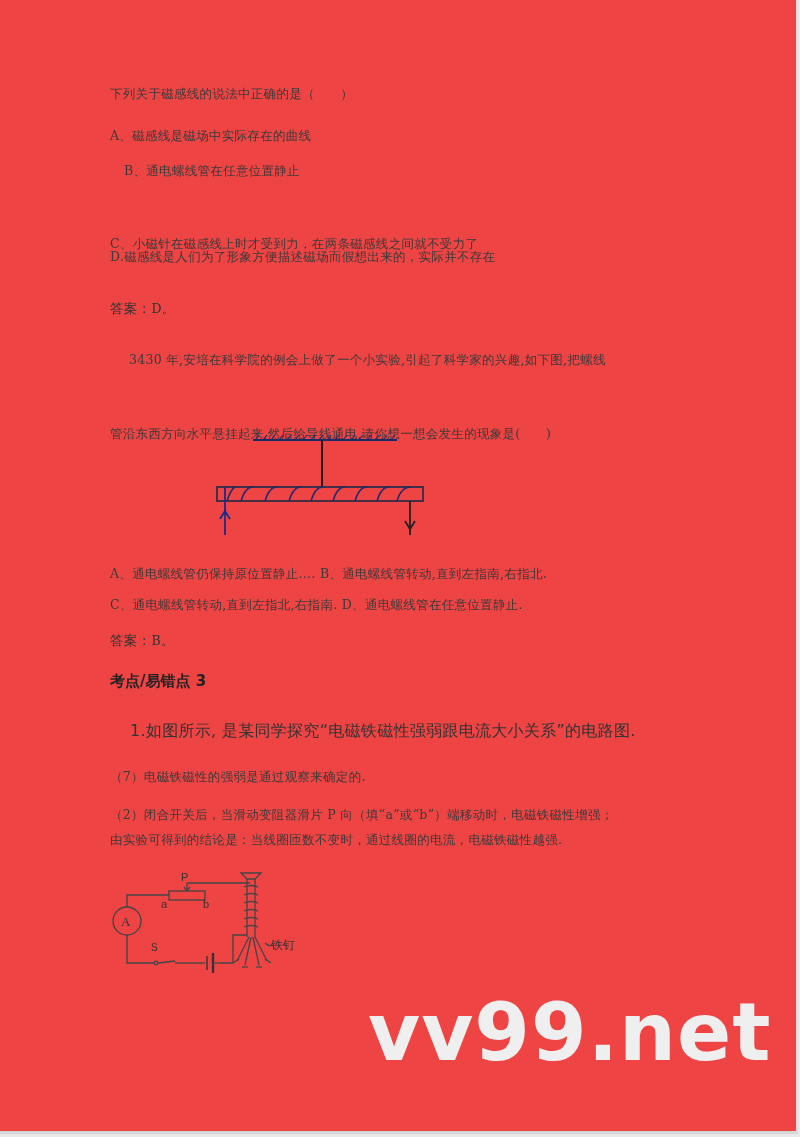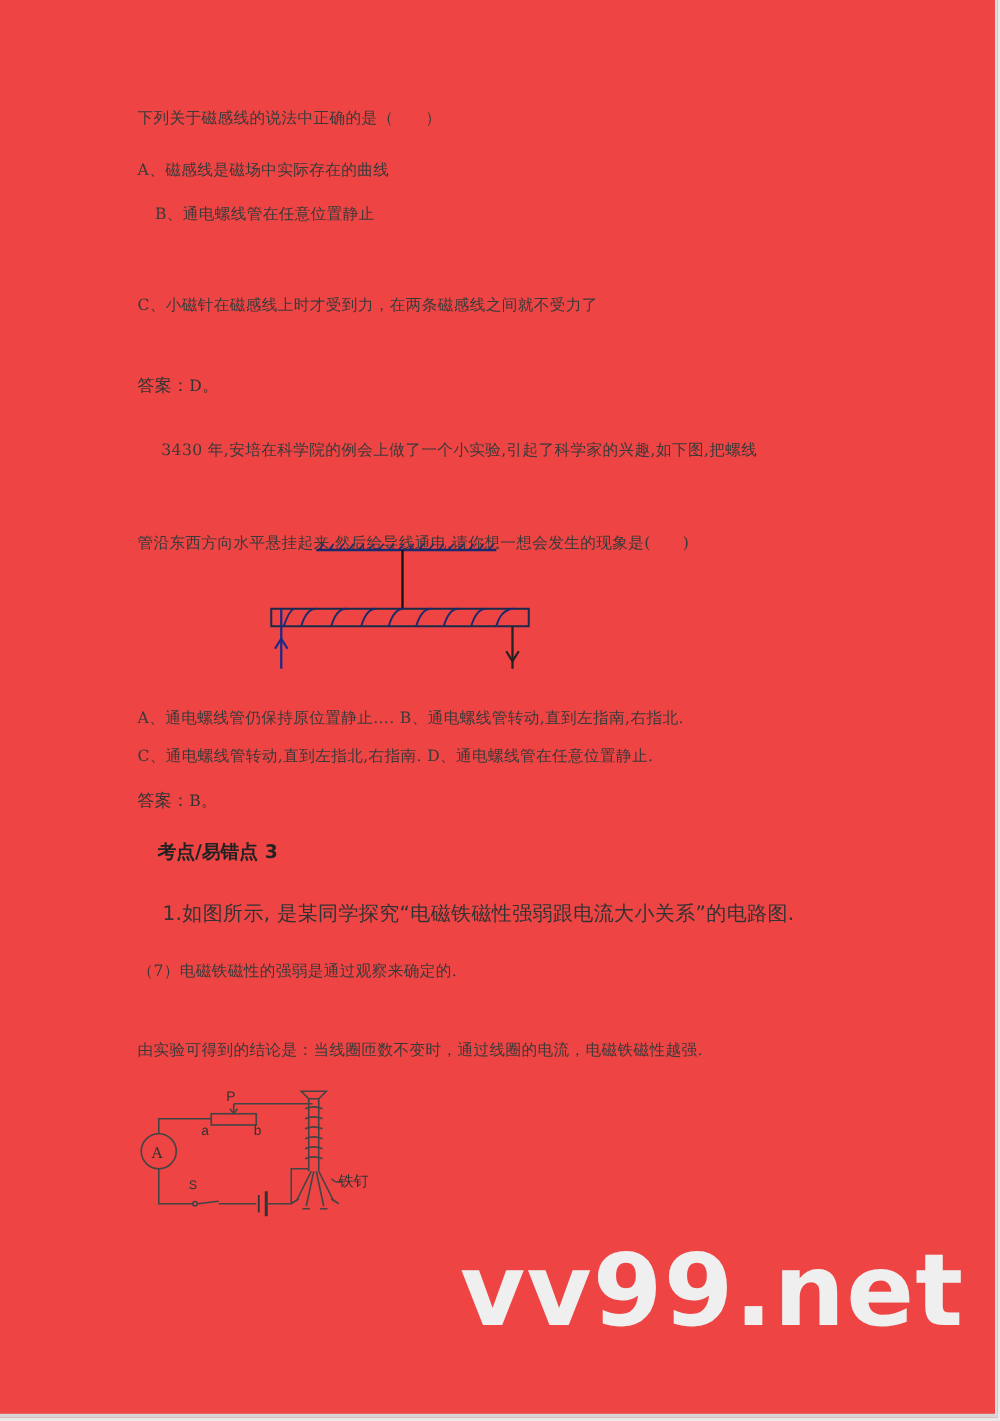--- a/index.html
+++ b/index.html
@@ -7,37 +7,38 @@
     width: 800px; height: 1137px; background: #e9e9e9; position: relative; overflow: hidden;
     font-family: "DejaVu Serif", "Liberation Serif", serif; color: #333;
   }
   .page {
     position: absolute; left: 0; top: 0; width: 796px; height: 1131px; background: #ef4444;
     border-right: 2px solid #dcdcdc; border-bottom: 3px solid #d6d6d6;
   }
   .line { position: absolute; font-size: 12.5px; white-space: nowrap; letter-spacing: 0.3px; color: #3a3a3a; }
   .ans { font-family: "DejaVu Sans", "Liberation Sans", sans-serif; font-size: 13.5px; color: #333; }
   .ans .v { font-family: "DejaVu Serif", serif; font-size: 12.5px; }
-  .heading { position: absolute; font-family: "DejaVu Sans", "Liberation Sans", sans-serif; font-weight: bold; font-size: 15px; color: #222; margin-left: 16px; }
+  .heading { position: absolute; font-family: "DejaVu Sans", "Liberation Sans", sans-serif; font-weight: bold; font-size: 15px; color: #222; }
   .sans { font-family: "DejaVu Sans", "Liberation Sans", sans-serif; font-size: 16px; color: #333; }
   .figure { position: absolute; }
   .watermark {
     position: absolute; left: 368px; top: 993px; font-family: "DejaVu Sans", "Liberation Sans", sans-serif;
     font-weight: bold; font-size: 80px; color: #efefef; letter-spacing: 1px; line-height: 1;
   }
 </style>
 </head>
 <body>
 
 <div class="page">
 
   <div class="line" style="left:110px; top:86px;">下列关于磁感线的说法中正确的是（　　）</div>
   <div class="line" style="left:110px; top:128px;">A、磁感线是磁场中实际存在的曲线</div>
   <div class="line" style="left:124px; top:163px;">B、通电螺线管在任意位置静止</div>
   <div class="line" style="left:110px; top:204px;margin-top:32px;">C、小磁针在磁感线上时才受到力，在两条磁感线之间就不受力了</div>
+  <div class="line" style="left:110px; top:249px;">D.磁感线是人们为了形象方便描述磁场而假想出来的，实际并不存在</div>
   <div class="line ans" style="left:110px; top:300px;">
     <span>答案：</span><span class="v">D。</span>
   </div>
 
   <div class="line" style="left:129px; top:352px;">3430 年,安培在科学院的例会上做了一个小实验,引起了科学家的兴趣,如下图,把螺线</div>
   <div class="line" style="left:110px; top:383px;margin-top:43px;">管沿东西方向水平悬挂起来,然后给导线通电,请你想一想会发生的现象是(　　)</div>
 
   <div class="figure" style="left:205px; top:425px; width:230px; height:120px;">
     <svg width="230" height="120" viewBox="0 0 230 120">
 
@@ -90,20 +91,21 @@
   <div class="line" style="left:110px; top:566px;">A、通电螺线管仍保持原位置静止....  B、通电螺线管转动,直到左指南,右指北.</div>
   <div class="line" style="left:110px; top:597px;">C、通电螺线管转动,直到左指北,右指南. D、通电螺线管在任意位置静止.</div>
   <div class="line ans" style="left:110px; top:632px;">
     <span>答案：</span><span class="v">B。</span>
   </div>
 
   <div class="heading" style="left:110px; top:672px;">考点/易错点 3</div>
 
   <div class="line sans" style="left:130px; top:721px;">1.如图所示, 是某同学探究“电磁铁磁性强弱跟电流大小关系”的电路图.</div>
   <div class="line" style="left:110px; top:769px;">（7）电磁铁磁性的强弱是通过观察来确定的.</div>
+  <div class="line" style="left:110px; top:807px;">（2）闭合开关后，当滑动变阻器滑片 P 向（填“a”或“b”）端移动时，电磁铁磁性增强；</div>
   <div class="line" style="left:110px; top:832px;">由实验可得到的结论是：当线圈匝数不变时，通过线圈的电流，电磁铁磁性越强.</div>
 
   <div class="figure" style="left:105px; top:865px; width:210px; height:110px;">
     <svg width="210" height="110" viewBox="0 0 210 110">
       <g fill="none" stroke="#444" stroke-width="1.3">
 
         <circle cx="22" cy="56" r="14"></circle>
 
         <polyline points="22,42 22,30 64,30"></polyline>
 

